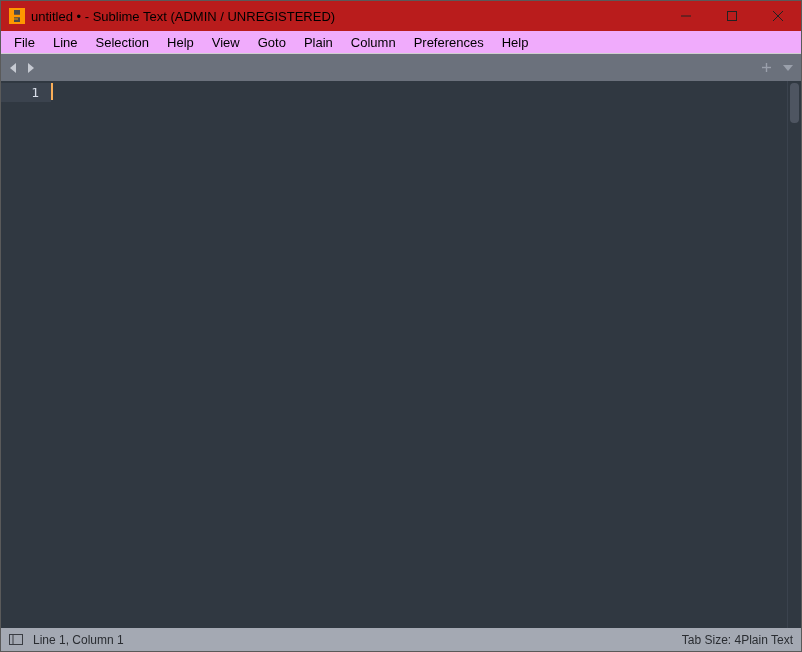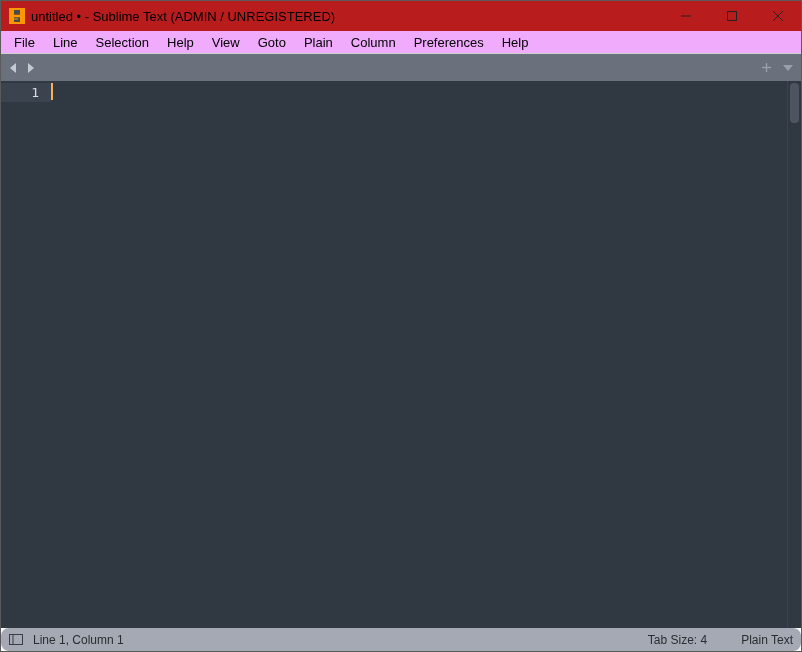--- a/index.html
+++ b/index.html
@@ -31,24 +31,24 @@
   .editor { flex:1; background:#303841; display:flex; position:relative; }
   .gutter { width:50px; background:#303841; padding-top:2px; }
   .lineno { height:19px; line-height:19px; text-align:right; padding-right:12px; font-family: Consolas, monospace; font-size:13px; }
   .lineno.current { color:#d8dee9; background:#3b434e; }
   .code { flex:1; padding-top:2px; font-family: Consolas, monospace; font-size:13px; position:relative; }
   .cursor { position:absolute; left:0px; top:2px; width:2px; height:17px; background:#f9ae58; }
   .scrollbar { width:14px; background:#303841; position:relative; border-left:1px solid #3b434e; }
   .scrollbar .thumb { position:absolute; top:2px; right:2px; width:9px; height:40px; background:#4e5561; border-radius:4px; }
 
   
-  .statusbar { height:23px; background:#a4a9b3; display:flex; align-items:center; padding:0 8px; color:#2a2d32; font-size:12px;border-radius:8px; }
+  .statusbar { height:23px; background:#a4a9b3; display:flex; align-items:center; padding:0 8px; color:#2a2d32; font-size:12px; }
   .statusbar .panel-icon { width:14px; height:12px; margin-right:10px; display:flex; align-items:center; justify-content:center; }
   .statusbar .spacer { flex:1; }
-  .statusbar .field { margin-left:34px; }
+  .statusbar .field { }
 </style>
 </head>
 <body>
 
 <div class="titlebar">
   <div class="icon"></div>
   <div class="title">untitled • - Sublime Text (ADMIN / UNREGISTERED)</div>
   <div class="spacer"></div>
   <div class="winbtn">
     <svg width="10" height="10" viewBox="0 0 10 10">

